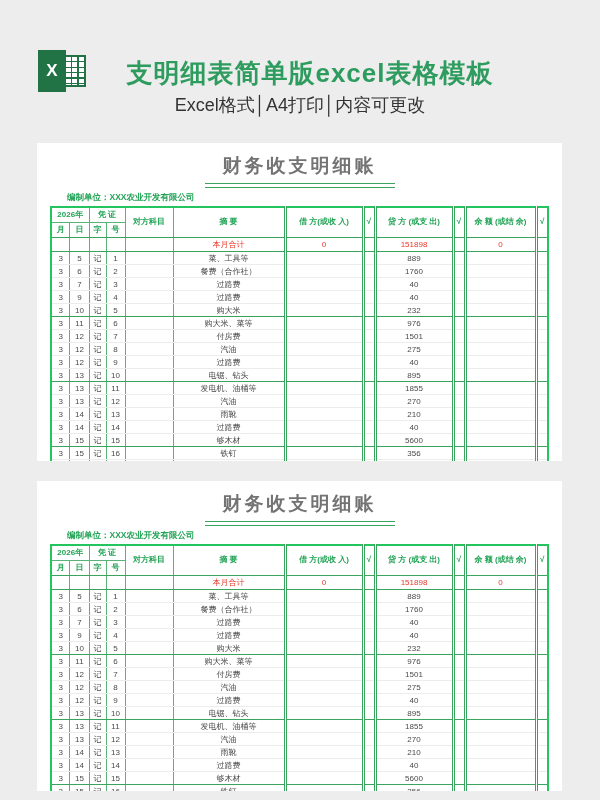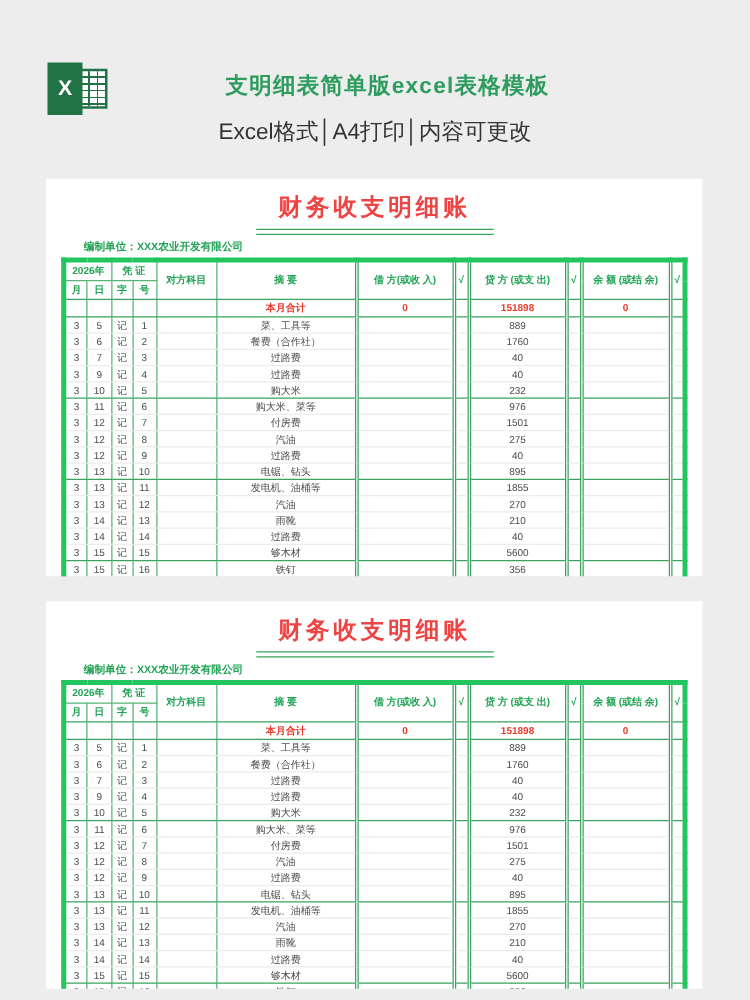--- a/index.html
+++ b/index.html
@@ -18,61 +18,61 @@
       repeating-linear-gradient(to bottom,transparent 0 4.2px,#217346 4.2px 5.4px),
       repeating-linear-gradient(to right,transparent 0 5.6px,#217346 5.6px 6.8px);
   }
   .xl-sheet{
     position:absolute;left:0;top:0;width:28px;height:42px;background:#217346;
     color:#fff;display:flex;align-items:center;justify-content:center;
     font-weight:bold;font-size:17px;
   }
   .page-title{
     position:absolute;left:90px;top:56px;width:440px;text-align:center;
-    font-size:18px;font-weight:bold;color:#2e9c5e;letter-spacing:1px;
+    font-size:26px;font-weight:bold;color:#2e9c5e;letter-spacing:1px;
   }
   .page-sub{
     position:absolute;left:90px;top:93px;width:420px;text-align:center;
     font-size:18px;color:#333;
   }
   
   .card{
     position:absolute;left:37px;width:525px;background:#ffffff;overflow:hidden;
   }
   .card1{top:143px;height:318px;}
   .card2{top:481px;height:310px;}
   .ltitle{
     margin-top:10px;text-align:center;font-size:19px;font-weight:bold;
-    color:#ef4444;letter-spacing:3px;
+    color:#737373;letter-spacing:3px;
   }
   .t-underline{
     width:190px;height:3px;margin:4px auto 4px auto;
     border-top:1.5px solid #3aa45f;border-bottom:1.5px solid #3aa45f;
   }
   .prepared{
     margin:0 16px 2px 30px;font-size:8.5px;font-weight:bold;color:#21a355;
   }
   
   table.ledger{
     margin:0 auto;width:497px;border-collapse:collapse;table-layout:fixed;
-    border:4px solid #22c55e;font-size:8px;color:#4a4a4a;
+    border:2px solid #22c55e;font-size:8px;color:#4a4a4a;
   }
   table.ledger th,table.ledger td{
     padding:0;text-align:center;overflow:hidden;white-space:nowrap;
     border-left:1px solid #57b376;border-right:1px solid #57b376;
   }
   table.ledger th{color:#21a355;font-size:8px;line-height:1.3;}
   table.ledger th.money,table.ledger td.money{
     border-left:3px double #3aa45f;border-right:3px double #3aa45f;
   }
   tr.h1 th{height:14px;border-bottom:1.5px solid #3aa45f;}
   tr.h1 th.split{border-bottom:1px solid #57b376;}
   tr.h2 th{height:14px;border-bottom:1.5px solid #3aa45f;}
   tbody.total tr td{
-    height:13px;color:#e8392b;font-weight:bold;
+    height:13px;color:#e8392b;font-weight:normal;
     border-bottom:1.5px solid #3aa45f;
   }
   tbody.rows td{height:12px;border-bottom:1px solid #ececec;}
   tbody.rows tr.g5 td{border-bottom:1.5px solid #3aa45f;}
   .chk{color:#57b376;font-size:7px;}
 </style>
 </head>
 <body>
 
 <div class="hdr">

